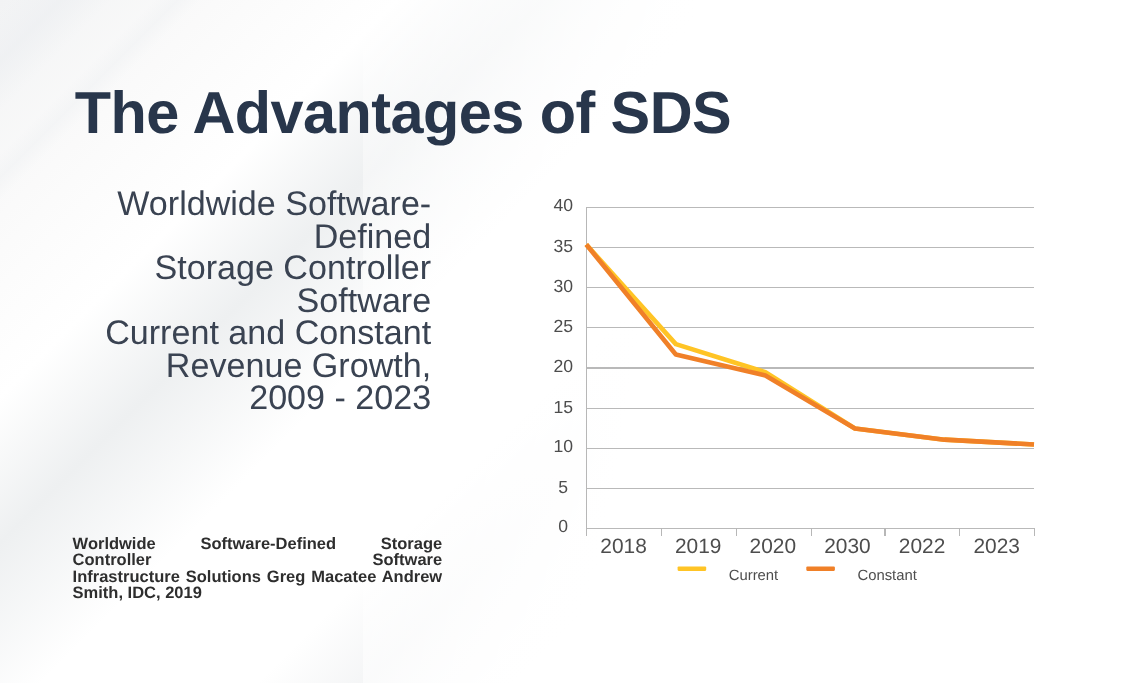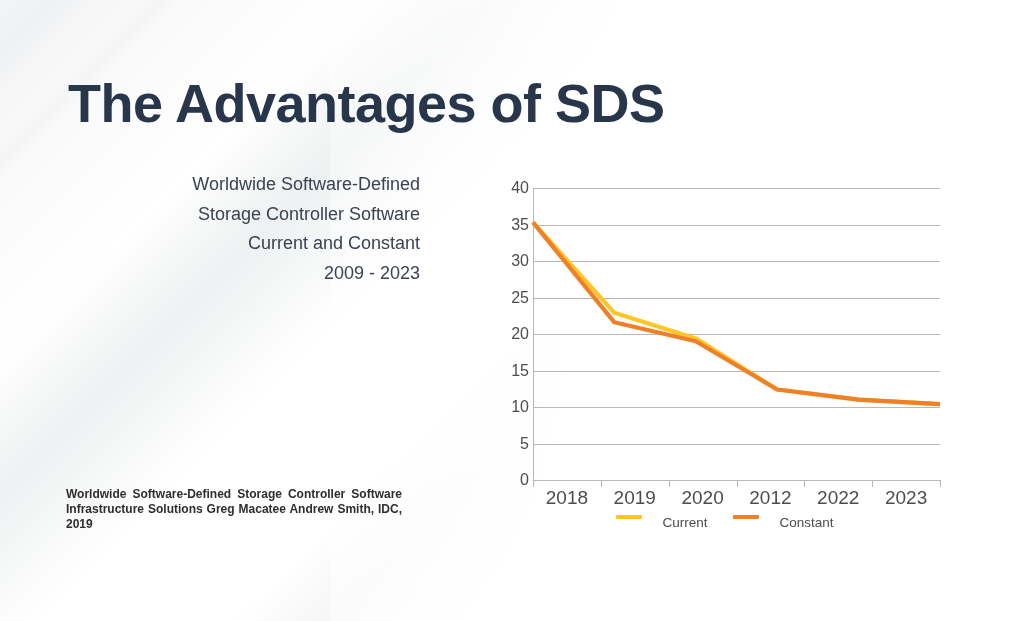--- a/index.html
+++ b/index.html
@@ -62,38 +62,38 @@
     left: 68px;
     top: 72px;
     font-size: 54px;
     font-weight: bold;
     letter-spacing: -0.5px;
     color: #28364b;
     white-space: nowrap;
   }
   #subtitle {
     position: absolute;
-    left: 56px;
+    left: 28px;
     top: 170px;
     width: 364px;
     text-align: right;
-    font-size: 18px;
+    font-size: 31px;
     line-height: 29.5px;
     color: #3a4352;
   }
   #subtitle .ln { display: block; }
 
   #citation {
     position: absolute;
     left: 66px;
     top: 487px;
     width: 336px;
     text-align: justify;
     text-align-last: left;
-    font-size: 12px;
+    font-size: 15px;
     line-height: 15px;
     font-weight: bold;
     color: #2e2e2e;
   }
   #citation .ln { display: block; }
   #citation .ln.j {
     text-align: justify;
     text-align-last: justify;
   }
 
@@ -106,21 +106,21 @@
     height: 365px;
   }
   #plot-svg {
     position: absolute;
     left: 0;
     top: 0;
   }
   .ylabel {
     position: absolute;
     width: 34px;
-    text-align: right;
+    text-align: center;
     font-size: 16px;
     color: #4d4d4d;
     line-height: 16px;
   }
   .xlabel {
     position: absolute;
     text-align: center;
     font-size: 19px;
     color: #4d4d4d;
     line-height: 16px;
@@ -168,20 +168,21 @@
     <div class="bg-band b10"></div>
   </div>
   <div class="bg-wash"></div>
 
   <div id="title">The Advantages of SDS</div>
 
   <div id="subtitle">
     <span class="ln">Worldwide Software-Defined</span>
     <span class="ln">Storage Controller Software</span>
     <span class="ln">Current and Constant</span>
+    <span class="ln">Revenue Growth,</span>
     <span class="ln">2009 - 2023</span>
   </div>
 
   <div id="citation">
     <span class="ln j">Worldwide Software-Defined Storage Controller Software</span>
     <span class="ln">Infrastructure Solutions Greg Macatee Andrew Smith, IDC, 2019</span>
   </div>
 
   <div id="chart">
     <svg id="plot-svg" width="460" height="330">
@@ -213,21 +214,21 @@
         <div class="ylabel" style="left: 0px; top: 148px; color: rgb(77, 77, 77);">20</div>
         <div class="ylabel" style="left: 0px; top: 111.5px; color: rgb(77, 77, 77);">25</div>
         <div class="ylabel" style="left: 0px; top: 75px; color: rgb(77, 77, 77);">30</div>
         <div class="ylabel" style="left: 0px; top: 38.5px; color: rgb(77, 77, 77);">35</div>
         <div class="ylabel" style="left: 0px; top: 2px; color: rgb(77, 77, 77);">40</div>
       </div>
     <div id="axis-x">
         <div class="xlabel" style="left: 36.9167px; top: 312px; color: rgb(77, 77, 77);">2018</div>
         <div class="xlabel" style="left: 104.75px; top: 312px; color: rgb(77, 77, 77);">2019</div>
         <div class="xlabel" style="left: 172.583px; top: 312px; color: rgb(77, 77, 77);">2020</div>
-        <div class="xlabel" style="left: 240.417px; top: 312px; color: rgb(77, 77, 77);">2012</div>
+        <div class="xlabel" style="left: 240.417px; top: 312px; color: rgb(77, 77, 77);">2030</div>
         <div class="xlabel" style="left: 308.25px; top: 312px; color: rgb(77, 77, 77); text-align: center;">2022</div>
         <div class="xlabel" style="left: 376.083px; top: 312px; color: rgb(77, 77, 77);">2023</div>
       </div>
     <div id="legend">
         <div class="legend-item">
           <span class="legend-swatch" style="background: rgb(255, 196, 37);"></span>
           <span class="legend-label">Current</span>
         </div>
         <div class="legend-item">
           <span class="legend-swatch" style="background: rgb(240, 128, 40);"></span>

